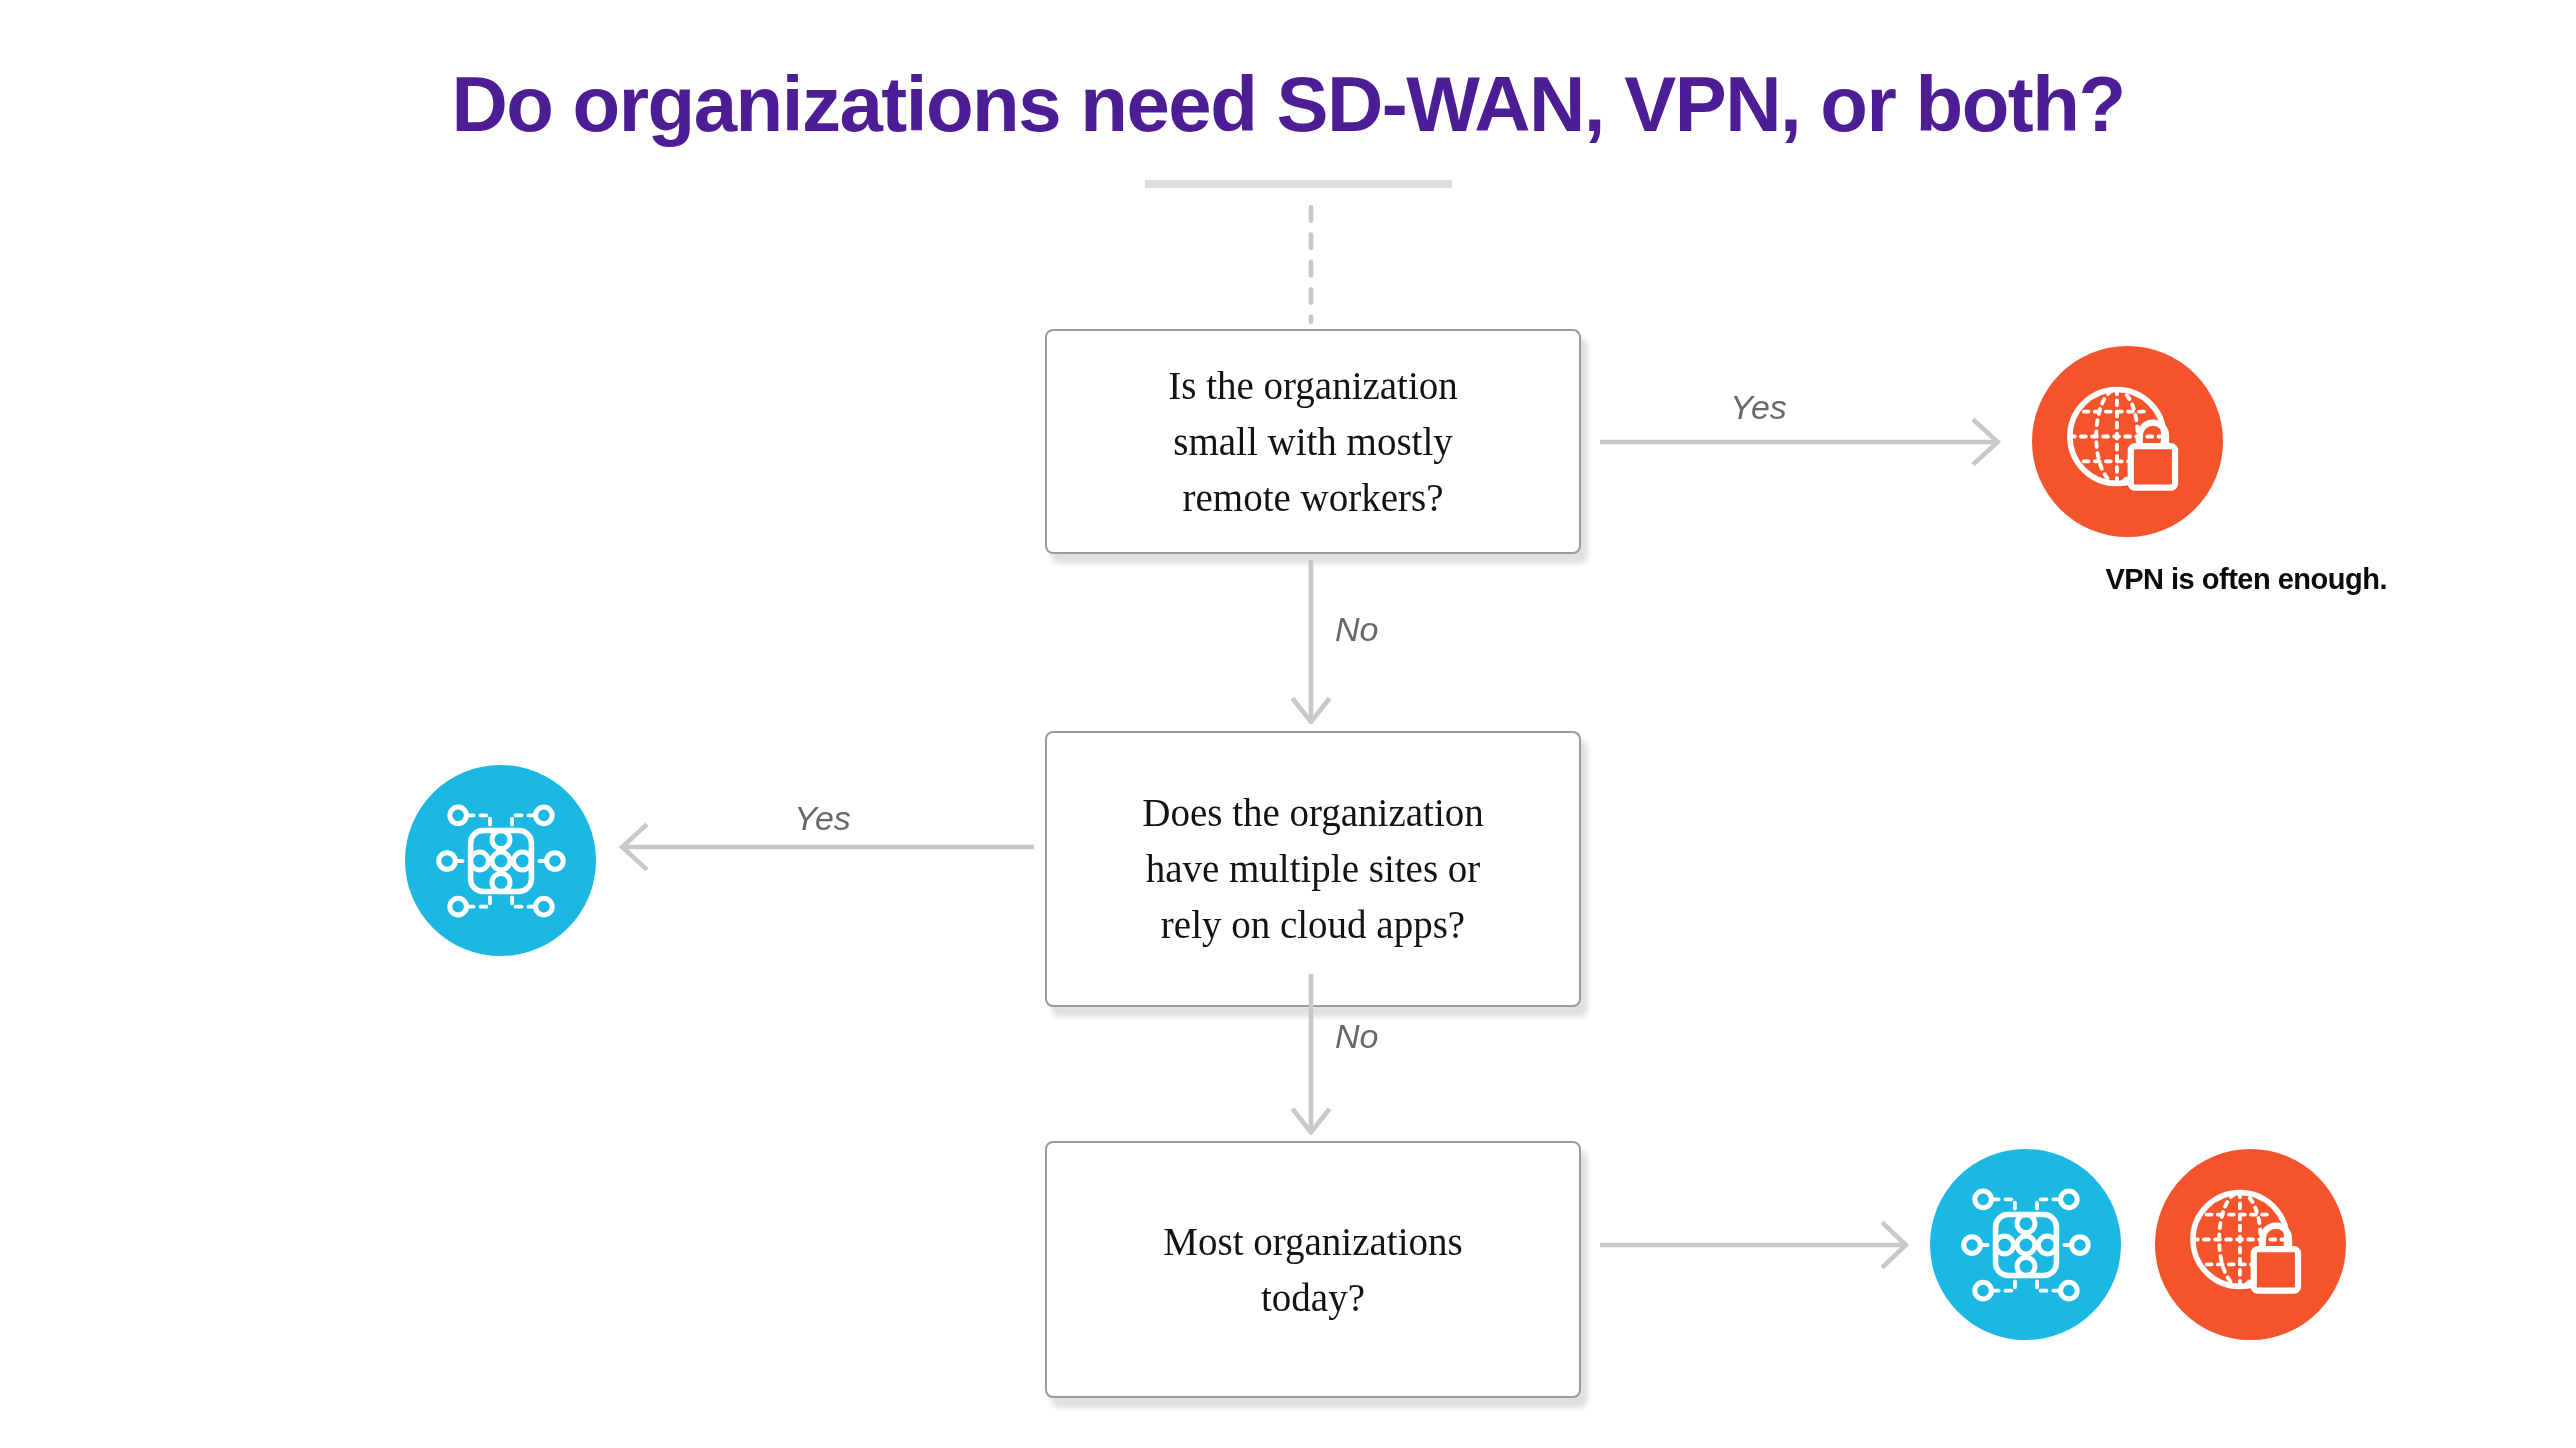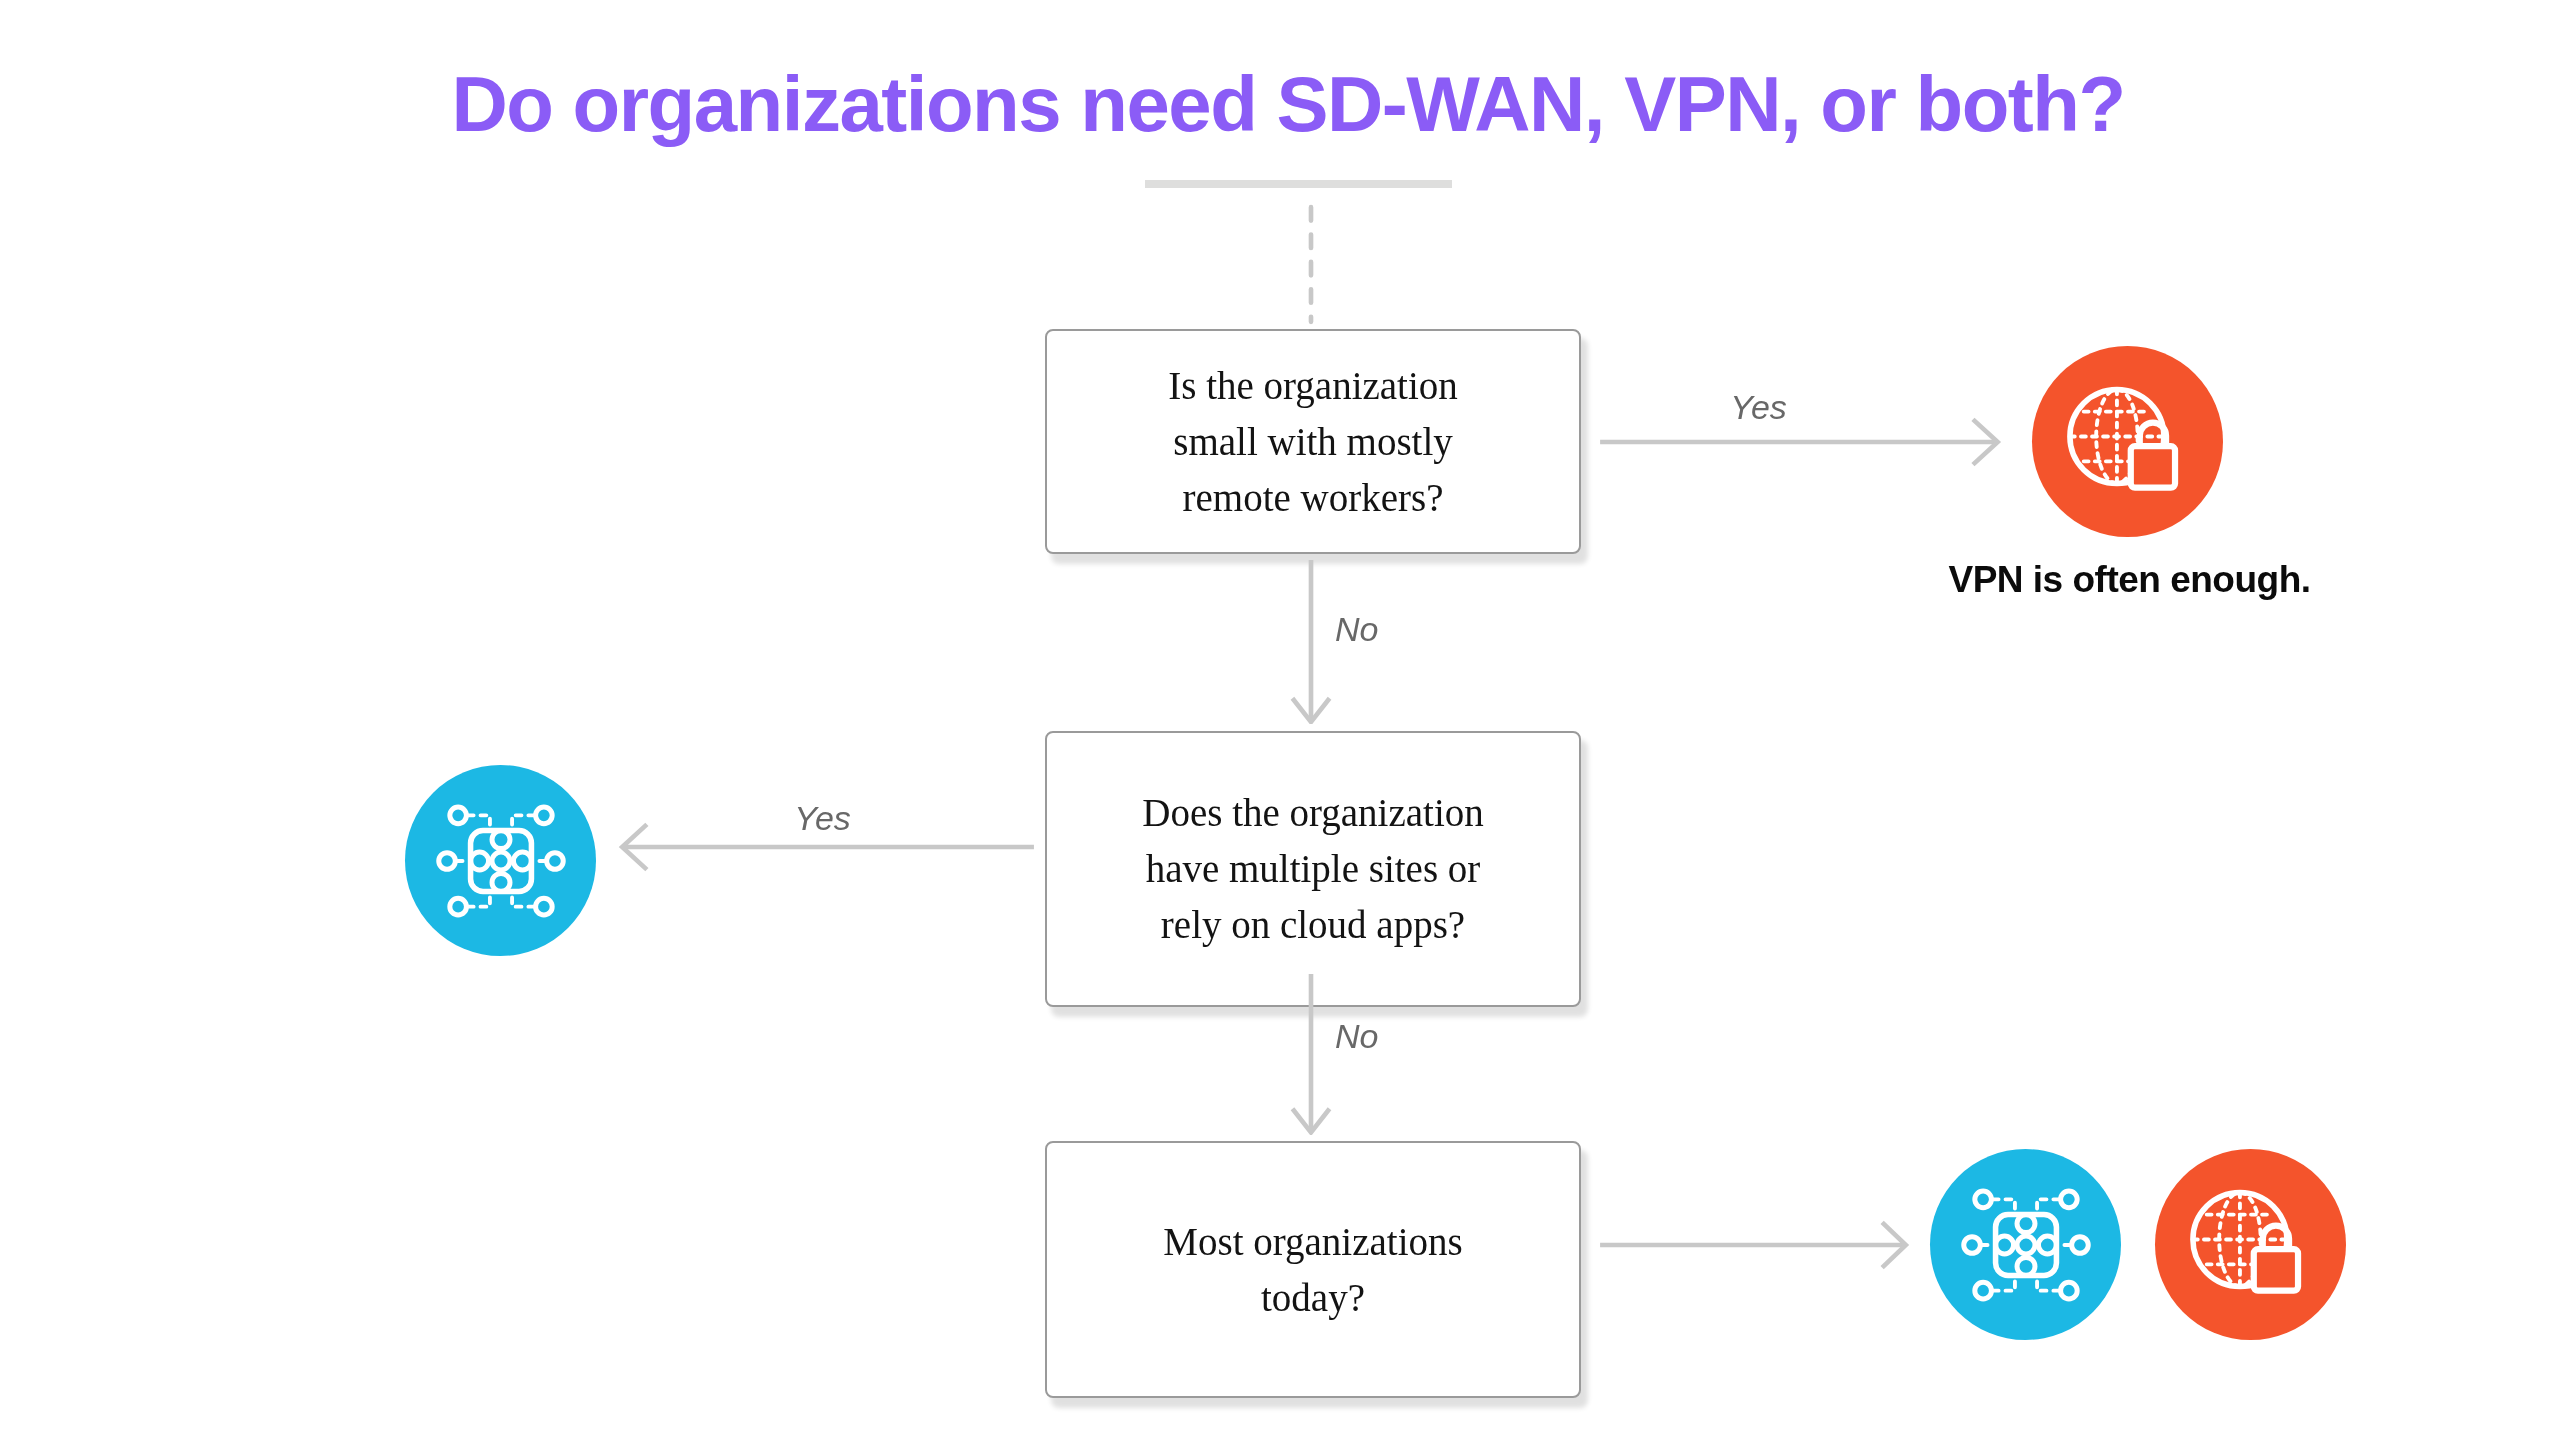--- a/index.html
+++ b/index.html
@@ -22,21 +22,21 @@
     overflow:hidden;
   }
   .title{
     position:absolute;
     left:0; right:0; top:61px;
     text-align:center;
     font-size:78px;
     line-height:87px;
     font-weight:800;
     letter-spacing:-1.5px;
-    color:#8b5cf6;
+    color:#4c1d95;
   }
   .divider-bar{
     position:absolute;
     left:1145px; top:180px;
     width:307px; height:7.7px;
     background:var(--divider);
   }
   .decision-box{
     position:absolute;
     left:1045px;
@@ -92,22 +92,22 @@
     align-items:center;
     justify-content:center;
   }
   .icon-badge.vpn{ background:var(--orange); }
   .icon-badge.sdwan{ background:var(--blue); }
   .icon-badge svg{ width:166px; height:166px; display:block; }
 
   .result-label{
     position:absolute;
     width:515px;
-    text-align:center;
-    font-size:37px;
+    text-align:right;
+    font-size:29px;
     line-height:49px;
     font-weight:700;
     letter-spacing:-0.5px;
     color:#0b0b0b;
   }
 </style>
 </head>
 <body>
 
 <svg width="0" height="0" style="position:absolute" aria-hidden="true">

